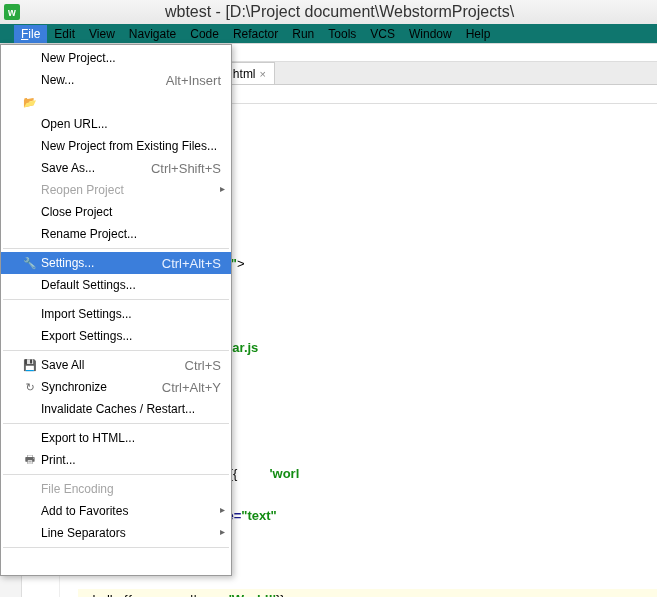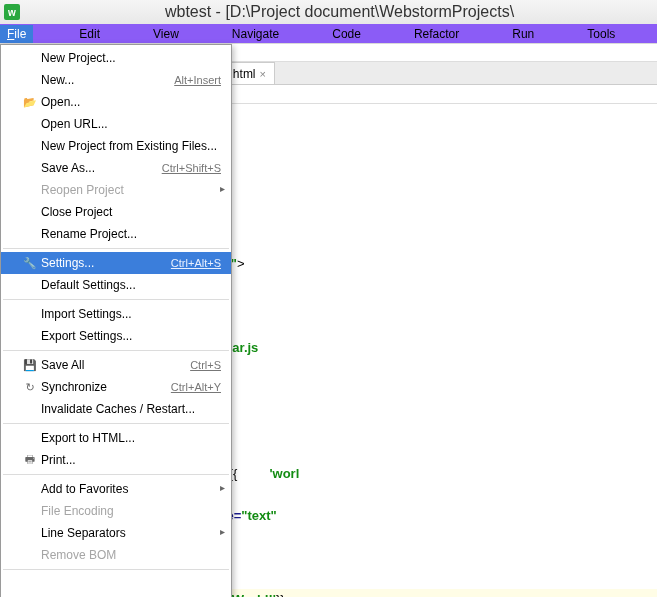--- a/index.html
+++ b/index.html
@@ -1,20 +1,20 @@
 <!DOCTYPE html>
 <html><head>
 <meta charset="utf-8">
 <style>
   * { margin: 0; padding: 0; box-sizing: border-box; font-family: "Segoe UI", Tahoma, sans-serif; }
   body { width: 657px; height: 597px; background: #fff; font-size: 12px; color: #000; overflow: hidden; position: relative; }
   .titlebar { height: 24px; background: linear-gradient(#f5f5f5,#e8e8e8); display: flex; align-items: center; padding: 0 4px; }
   .titlebar .appicon { width: 16px; height: 16px; background: #2aa83f; border-radius: 2px; margin-right: 6px; display:flex;align-items:center;justify-content:center;color:#fff;font-size:10px;font-weight:bold;}
   .titlebar .title { flex: 1; text-align: center; font-size: 16px; color: #333; }
-  .menubar { height: 20px; background: #8b5cf6; display: flex; align-items: center; padding: 0 0; border-bottom: 1px solid #d9d9d9; gap: 39px; }
+  .menubar { height: 20px; background: #0f766e; display: flex; align-items: center; padding: 0 14px; border-bottom: 1px solid #d9d9d9; }
   .menubar .item { padding: 2px 7px; cursor: default; }
   .menubar .item.open { background: #3b7edb; color: #fff; }
   .menubar .item u { text-decoration: underline; }
   .content { position: relative; display: flex; height: calc(100% - 44px); }
   .gutter-left { width: 22px; background: #f4f4f4; border-right: 1px solid #ddd; }
   .main { flex: 1; display: flex; flex-direction: column; }
   .crumbbar { height: 20px; border-bottom: 1px solid #ddd; display: flex; align-items: center; padding-left: 6px; color: #555; }
   .crumb { padding: 0 4px; }
   .crumb.arrow::after { content: "〉"; color: #999; margin-left: 4px; }
   .tabrow { height: 24px; background: #ececec; border-bottom: 1px solid #ccc; display: flex; align-items: flex-end; padding-left: 6px; gap:2px;}
@@ -39,21 +39,21 @@
   .t-attr { color:#1a1a8c; font-weight:bold;}
   .t-str  { color:#138c13; font-weight:bold;}
   .t-txt  { color:#000; }
   .hl-line { background: #fffde6; }
   .t-lit  { color:#138c13; font-weight:bold;padding-left:32px;}
   
   .dropdown { position: absolute; top: 44px; left: 0; width: 232px; background: #fff; border: 1px solid #9a9a9a; box-shadow: 2px 2px 6px rgba(0,0,0,.25); z-index: 50; padding: 2px 0;}
   .mi { height: 22px; display: flex; align-items: center; padding: 0 10px 0 20px; cursor: default; position:relative;}
   .mi .ic { width: 18px; display:flex;align-items:center;justify-content:center; font-size:11px; color:#666;}
   .mi .lbl { flex: 1; padding-left: 2px; }
-  .mi .sc { color: #777; font-size: 11px; text-decoration: underline; }
+  .mi .sc { color: #777; font-size: 13px; }
   .mi .sub::after { content: "▸"; color:#666; font-size:10px; position:absolute; right:6px;}
   .mi.disabled { color: #a5a5a5; }
   .mi.sel { background: #3b7edb; color: #fff; }
   .mi.sel .sc { color: #e8f0ff; text-align: right; }
   .sep { height: 1px; background: #dcdcdc; margin: 3px 2px; }
 </style>
 </head>
 <body>
 
 <div class="titlebar">
@@ -159,21 +159,20 @@
       <span class="ic"></span>
       <span class="lbl">New Project...</span>
     </div>
   <div class="mi">
       <span class="ic"></span>
       <span class="lbl">New...</span>
       <span class="sc">Alt+Insert</span>
     </div>
   <div class="mi">
       <span class="ic">📂</span>
-      <span class="lbl">Open...</span>
     </div>
   <div class="mi">
       <span class="ic"></span>
       <span class="lbl">Open URL...</span>
     </div>
   <div class="mi">
       <span class="ic"></span>
       <span class="lbl">New Project from Existing Files...</span>
     </div>
   <div class="mi">
@@ -230,34 +229,30 @@
   <div class="sep"></div>
   <div class="mi">
       <span class="ic"></span>
       <span class="lbl">Export to HTML...</span>
     </div>
   <div class="mi">
       <span class="ic">🖶</span>
       <span class="lbl">Print...</span>
     </div>
   <div class="sep"></div>
+  <div class="mi disabled">
+      <span class="ic"></span>
+      <span class="lbl">File Encoding</span>
+    </div>
   <div class="mi">
       <span class="ic"></span>
       <span class="lbl sub">Add to Favorites</span>
     </div>
-  <div class="mi disabled">
-      <span class="ic"></span>
-      <span class="lbl">File Encoding</span>
-    </div>
   <div class="mi">
       <span class="ic"></span>
       <span class="lbl sub">Line Separators</span>
     </div>
-  <div class="mi disabled">
-      <span class="ic"></span>
-      <span class="lbl">Remove BOM</span>
-    </div>
   <div class="sep"></div>
   <div class="mi">
       <span class="ic"></span>
     </div>
 
 </div>
 
 </body></html>

